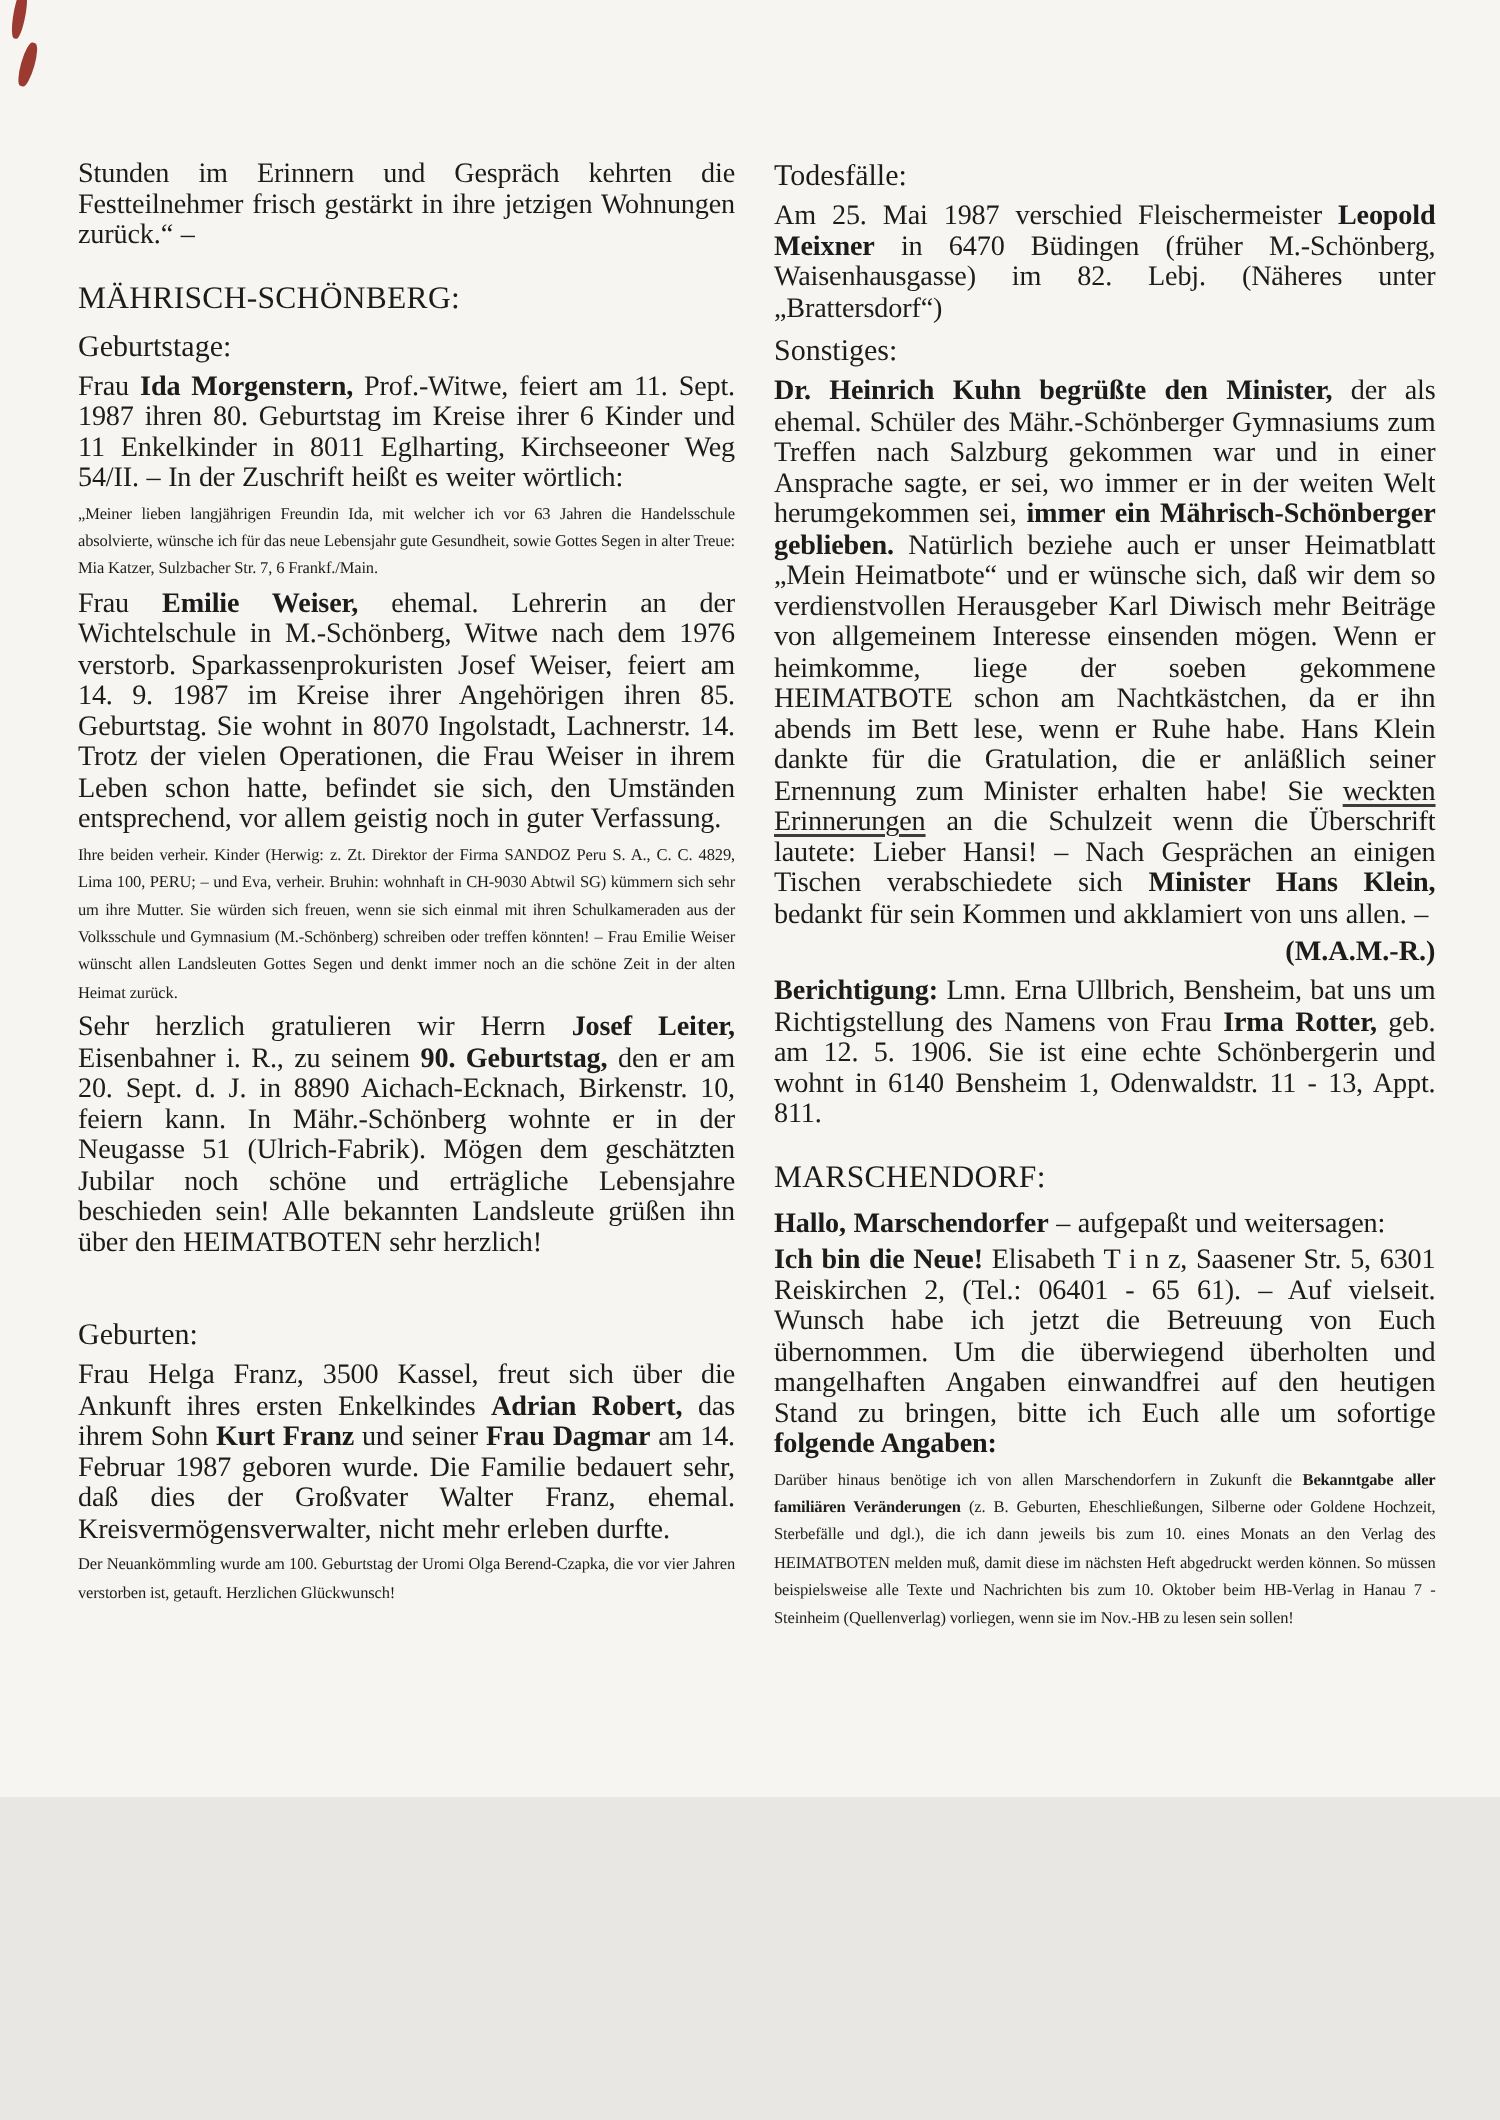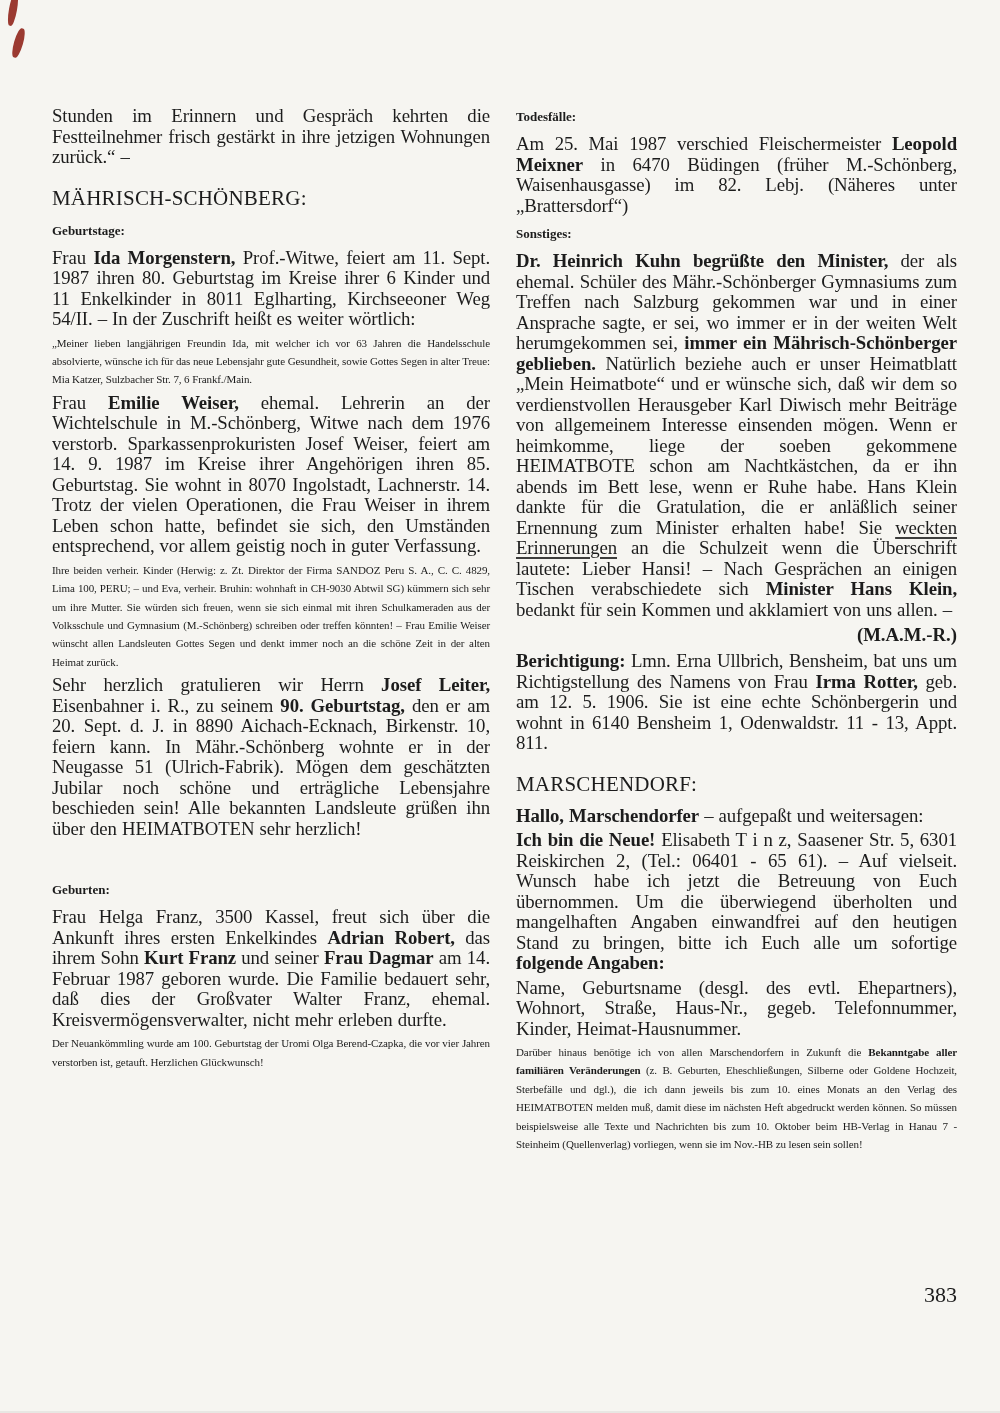--- a/index.html
+++ b/index.html
@@ -1,35 +1,35 @@
 <!DOCTYPE html>
 <html lang="de" style="--paper: #f6f5f1; --ink: #1c1c1c; --accent: #8e2016;"><head>
 <meta charset="utf-8">
 <style>
   html,body{margin:0;padding:0;background:#e8e7e3;}
   .page{
     position:relative;
-    width:1000px;height:1411px;
+    width:1000px;height:1198px;
     background:var(--paper,#f6f5f1);
     color:var(--ink,#1c1c1c);
     font-family:"Liberation Serif", "DejaVu Serif", serif;
     overflow:hidden;
   }
   .col{position:absolute;top:106px;}
   .col-left{left:52px;width:438px;}
   .col-right{left:516px;width:441px;}
 
   .blk{margin:0 0 4px 0;}
   .blk:first-child{margin-top:0;}
 
   p.p, p.small{text-align:justify;hyphens:auto;-webkit-hyphens:auto;}
   .p{font-size:18.8px;line-height:20.5px;letter-spacing:-0.1px;word-spacing:0.5px;}
   .small{font-size:11px;line-height:18.4px;letter-spacing:-0.1px;}
   .h1{font-size:21px;line-height:24px;font-weight:400;margin:18px 0 10px 0;letter-spacing:0.2px;}
-  .h2{font-size:13px;line-height:22px;font-weight:700;margin:7px 0 6px 0;}
+  .h2{font-size:20px;line-height:22px;font-weight:400;margin:7px 0 6px 0;}
   .h2.spaced{margin-top:40px;}
   .p.spaced,.small.spaced{margin-top:0;}
   .sign{font-size:18.8px;line-height:21px;text-align:right;margin:1px 0 6px 0;font-weight:bold;}
   b{font-weight:700;}
 
   .artifact-underline{
     text-decoration:underline;
     text-decoration-thickness:1.5px;
     text-underline-offset:3px;
     text-decoration-color:rgba(28,28,28,.85);
@@ -72,18 +72,17 @@
   <div class="col col-right">
       <h3 class="blk h2"><span>Todesfälle:</span></h3>
       <p class="blk p"><span>Am 25. Mai 1987 verschied Fleischermeister </span><b>Leopold Meixner</b><span> in 6470 Büdingen (früher M.-Schönberg, Waisenhausgasse) im 82. Lebj. (Näheres unter „Brattersdorf“)</span></p>
       <h3 class="blk h2"><span>Sonstiges:</span></h3>
       <p class="blk p"><b>Dr. Heinrich Kuhn begrüßte den Minister,</b><span> der als ehemal. Schüler des Mähr.-Schönberger Gymnasiums zum Treffen nach Salzburg gekommen war und in einer Ansprache sagte, er sei, wo immer er in der weiten Welt herumgekommen sei, </span><b>immer ein Mährisch-Schönberger geblieben.</b><span> Natürlich beziehe auch er unser Heimatblatt „Mein Heimatbote“ und er wünsche sich, daß wir dem so verdienstvollen Herausgeber Karl Diwisch mehr Beiträge von allgemeinem Interesse einsenden mögen. Wenn er heimkomme, liege der soeben gekommene HEIMATBOTE schon am Nachtkästchen, da er ihn abends im Bett lese, wenn er Ruhe habe. Hans Klein dankte für die Gratulation, die er anläßlich seiner Ernennung zum Minister erhalten habe! Sie </span><span class="artifact-underline">weckten Erinnerungen</span><span> an die Schulzeit wenn die Überschrift lautete: Lieber Hansi! – Nach Gesprächen an einigen Tischen verabschiedete sich </span><b>Minister Hans Klein,</b><span> bedankt für sein Kommen und akklamiert von uns allen. –</span></p>
       <p class="blk sign"><span>(M.A.M.-R.)</span></p>
       <p class="blk p spaced"><b>Berichtigung:</b><span> Lmn. Erna Ullbrich, Bensheim, bat uns um Richtigstellung des Namens von Frau </span><b>Irma Rotter,</b><span> geb. am 12. 5. 1906. Sie ist eine echte Schönbergerin und wohnt in 6140 Bensheim 1, Odenwaldstr. 11 - 13, Appt. 811.</span></p>
       <h2 class="blk h1"><span>MARSCHENDORF:</span></h2>
       <p class="blk p"><b>Hallo, Marschendorfer</b><span> – aufgepaßt und weitersagen:</span></p>
       <p class="blk p"><b>Ich bin die Neue!</b><span> Elisabeth T i n z, Saasener Str. 5, 6301 Reiskirchen 2, (Tel.: 06401 - 65 61). – Auf vielseit. Wunsch habe ich jetzt die Betreuung von Euch übernommen. Um die überwiegend überholten und mangelhaften Angaben einwandfrei auf den heutigen Stand zu bringen, bitte ich Euch alle um sofortige </span><b>folgende Angaben:</b></p>
-      <p class="blk p"><span>Name, Geburtsname (desgl. des evtl. Ehepartners), Wohnort, Straße, Haus-Nr., gegeb. Telefonnummer, Kinder, Heimat-Hausnummer.</span></p>
       <p class="blk small"><span>Darüber hinaus benötige ich von allen Marschendorfern in Zukunft die </span><b>Bekanntgabe aller familiären Veränderungen</b><span> (z. B. Geburten, Eheschließungen, Silberne oder Goldene Hochzeit, Sterbefälle und dgl.), die ich dann jeweils bis zum 10. eines Monats an den Verlag des HEIMATBOTEN melden muß, damit diese im nächsten Heft abgedruckt werden können. So müssen beispielsweise alle Texte und Nachrichten bis zum 10. Oktober beim HB-Verlag in Hanau 7 - Steinheim (Quellenverlag) vorliegen, wenn sie im Nov.-HB zu lesen sein sollen!</span></p>
     </div>
 
   <div class="pagenum">383</div>
 </div>
 
 </body></html>

